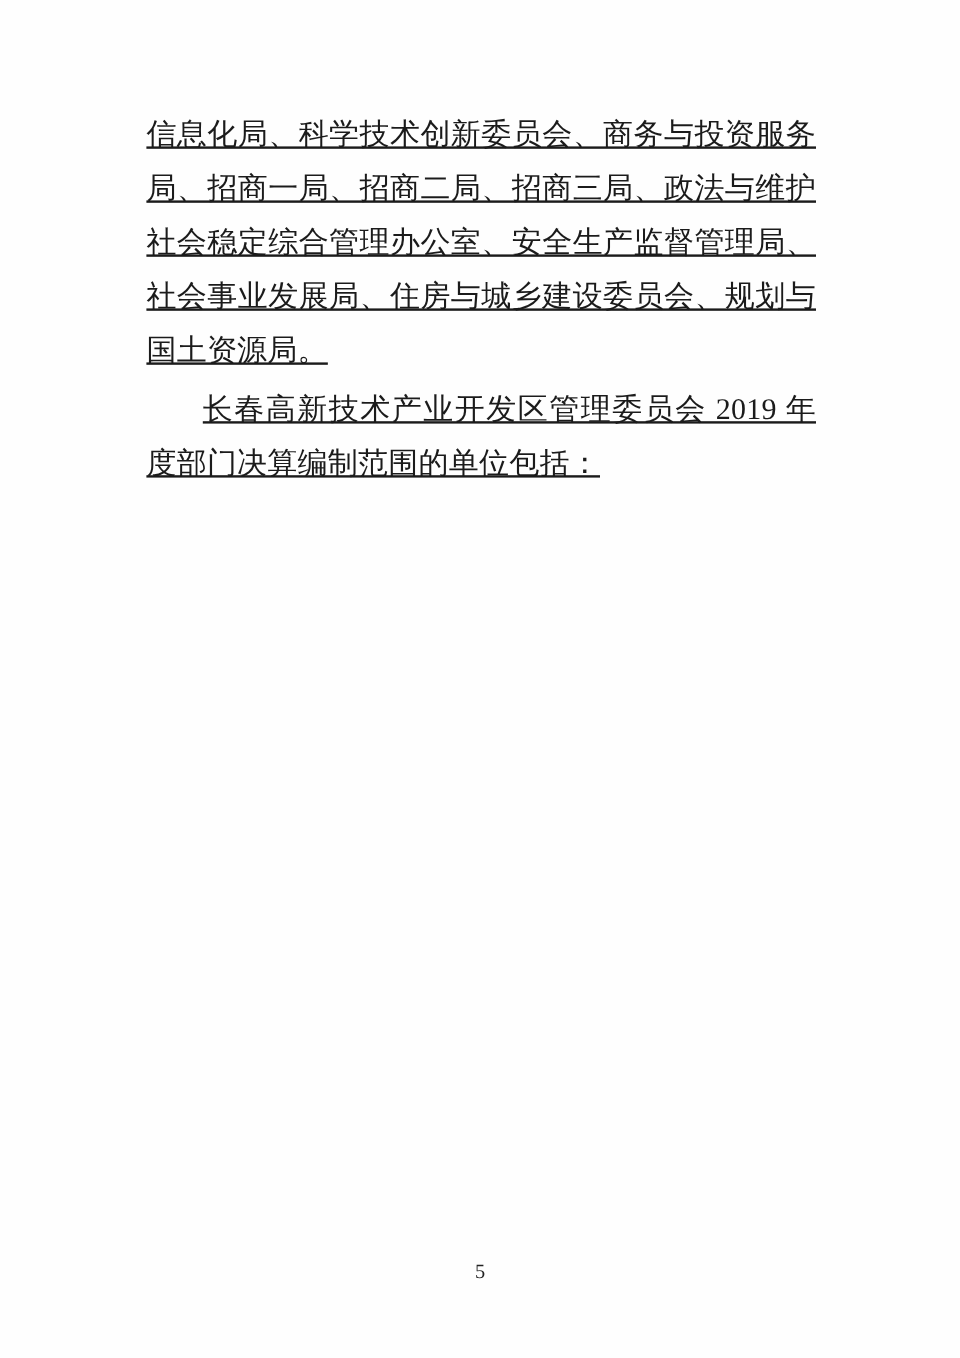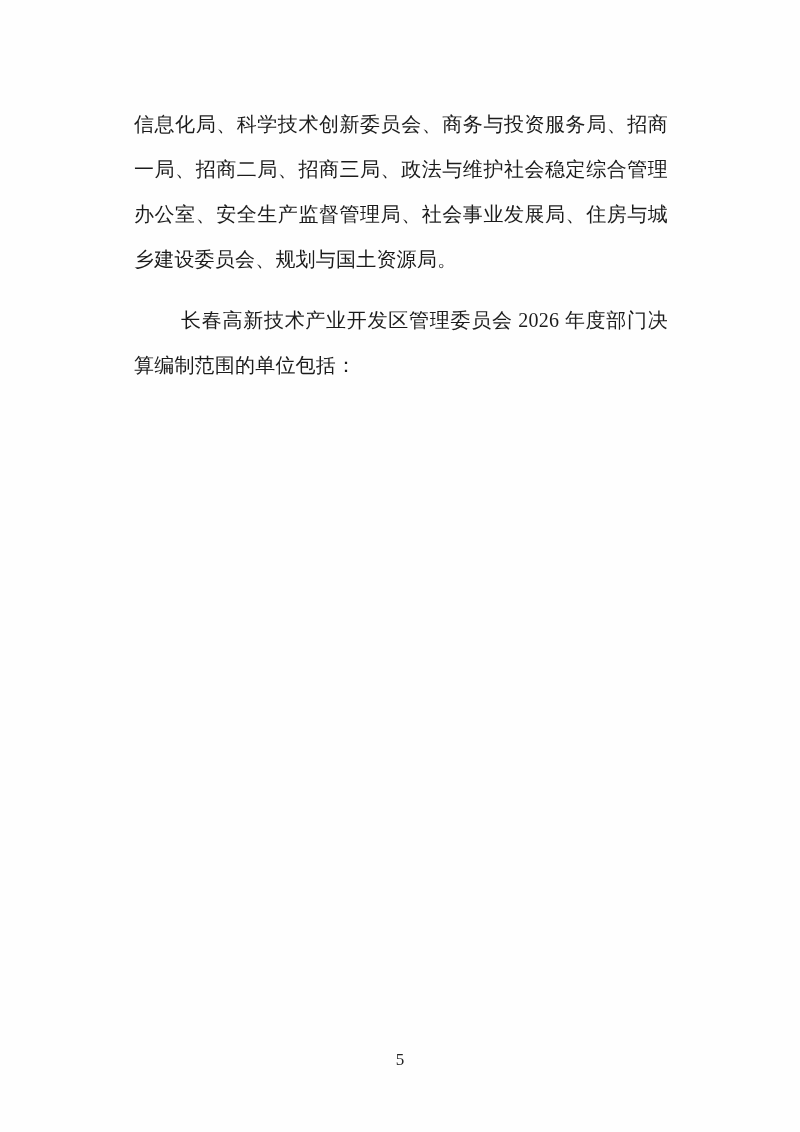--- a/index.html
+++ b/index.html
@@ -23,27 +23,28 @@
     background: #fefefe;
     overflow: hidden;
   }
   .content {
     position: absolute;
     left: 118px;
     top: 86px;
     width: 566px;
   }
   .para {
-    font-size: 20px;
+    font-size: 25px;
     line-height: 45px;
     text-align: justify;
     text-justify: inter-ideograph;
     letter-spacing: 0.2px;
-    margin: 16px;
+    margin: 4px;
     color: #1b1b1b;
+    text-decoration: underline;
   }
   .indent {
     text-indent: 47px;
   }
   .page-number {
     position: absolute;
     left: 0;
     top: 1050px;
     width: 800px;
     text-align: center;
@@ -51,16 +52,16 @@
     color: #222;
     font-family: "Liberation Serif", "DejaVu Serif", serif;
   }
 </style>
 </head>
 <body>
 
 <div class="page">
   <div class="content">
     <p class="para">信息化局、科学技术创新委员会、商务与投资服务局、招商一局、招商二局、招商三局、政法与维护社会稳定综合管理办公室、安全生产监督管理局、社会事业发展局、住房与城乡建设委员会、规划与国土资源局。</p>
-    <p class="para indent">长春高新技术产业开发区管理委员会 2026 年度部门决算编制范围的单位包括：</p>
+    <p class="para indent">长春高新技术产业开发区管理委员会 2019 年度部门决算编制范围的单位包括：</p>
   </div>
   <div class="page-number">5</div>
 </div>
 
 </body></html>

